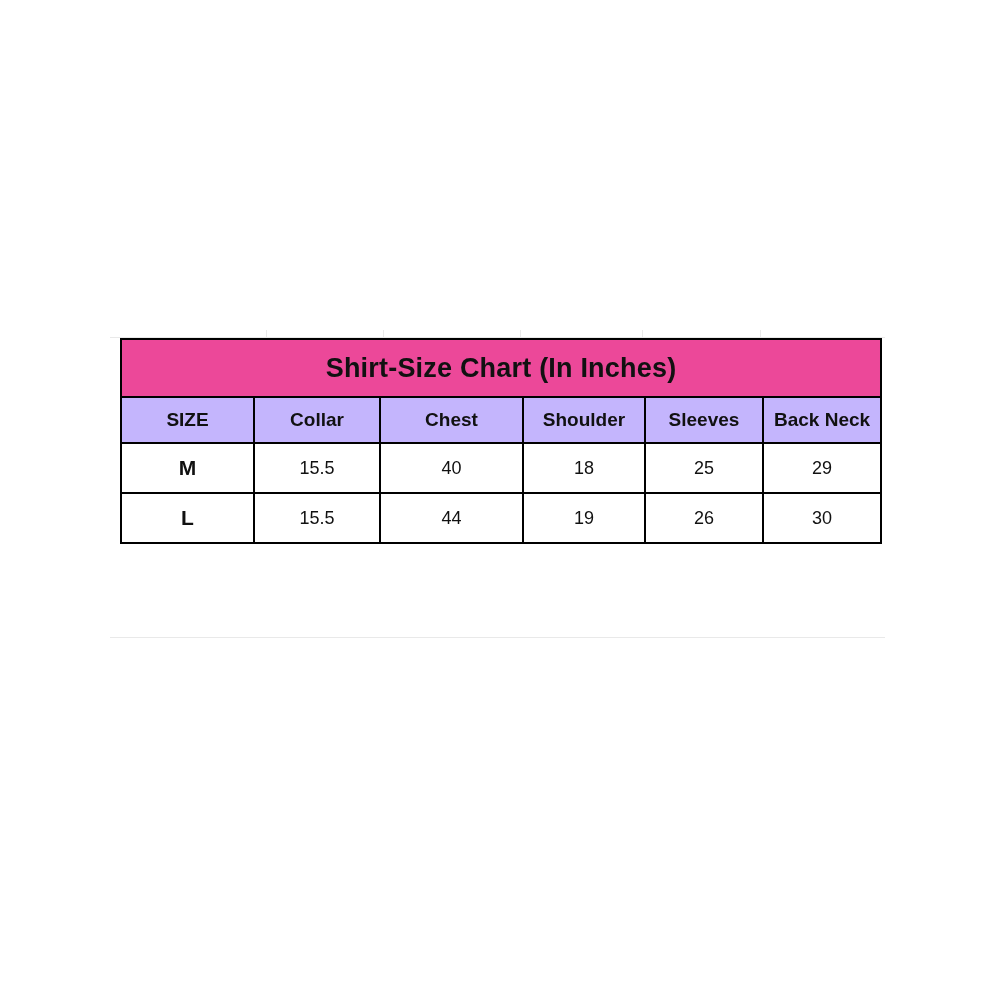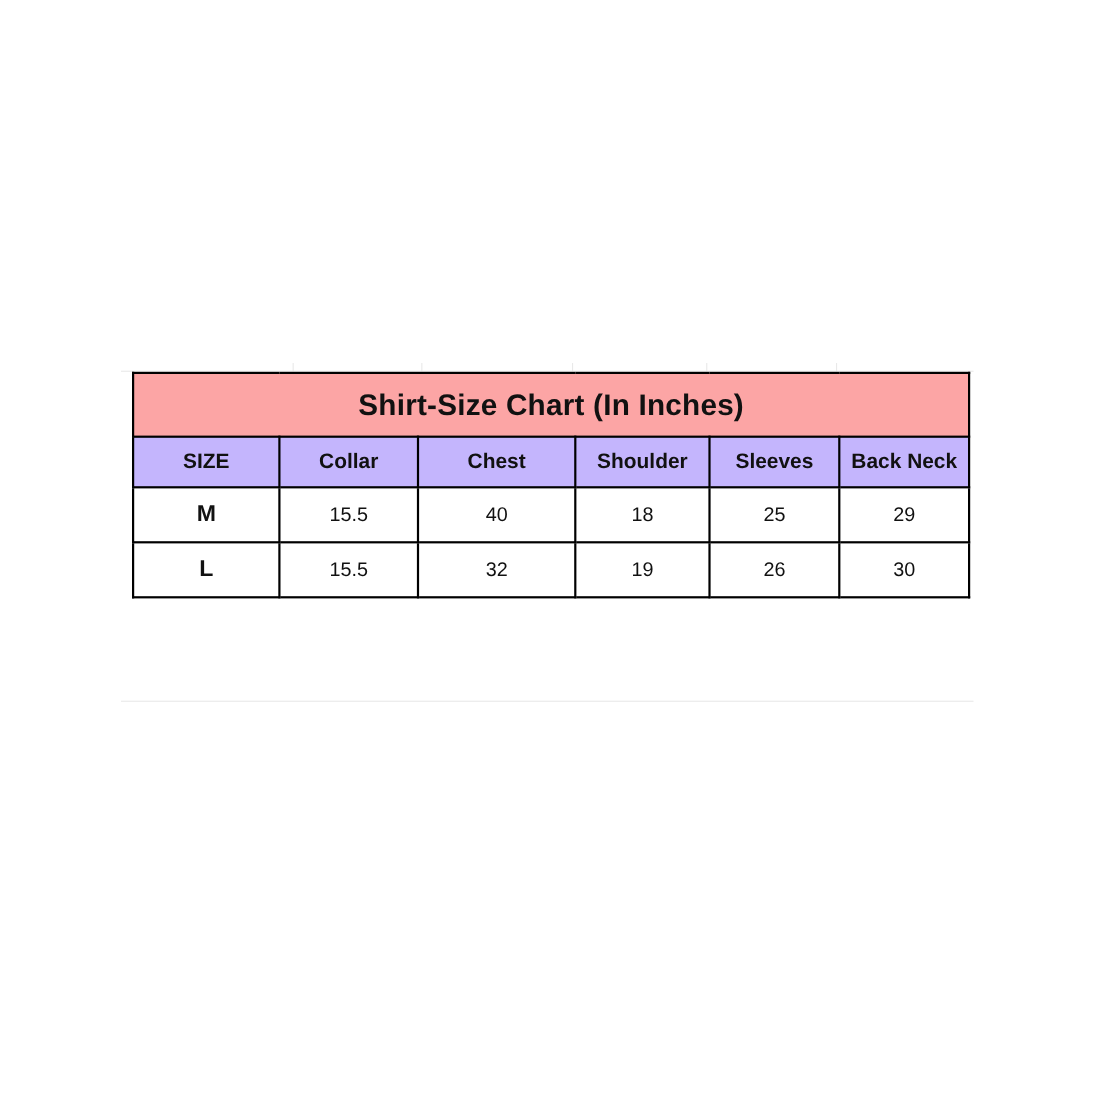--- a/index.html
+++ b/index.html
@@ -34,21 +34,21 @@
   table.size-chart th {
     border: 2px solid #000000;
     text-align: center;
     vertical-align: middle;
     color: #111111;
     padding: 0;
   }
 
   
   tr.title-row td {
-    background: #fca5a5;
+    background: #ec4899;
     height: 56px;
     font-size: 27px;
     font-weight: bold;
     letter-spacing: 0.2px;
   }
 
   
   tr.header-row th {
     background: #c4b5fd;
     height: 44px;
@@ -129,21 +129,21 @@
         <td>15.5</td>
         <td>40</td>
         <td>18</td>
         <td>25</td>
         <td>29</td>
       </tr>
 
       <tr class="data-row">
         <td class="size-cell">L</td>
         <td>15.5</td>
-        <td>32</td>
+        <td>44</td>
         <td>19</td>
         <td>26</td>
         <td>30</td>
       </tr>
 
 
     </tbody>
   </table>
 </div>
 

